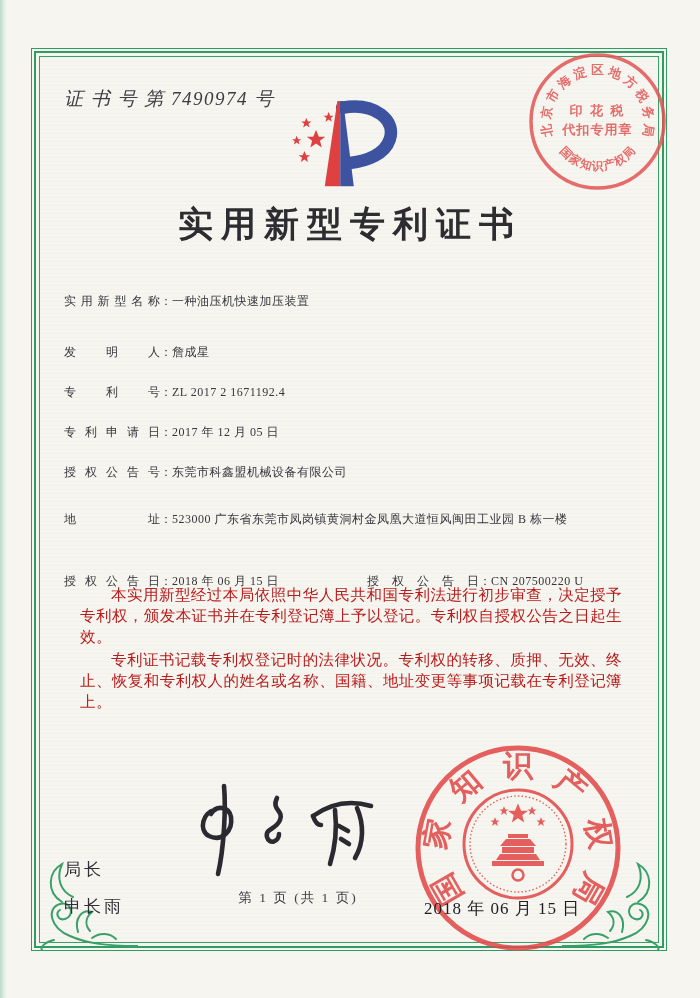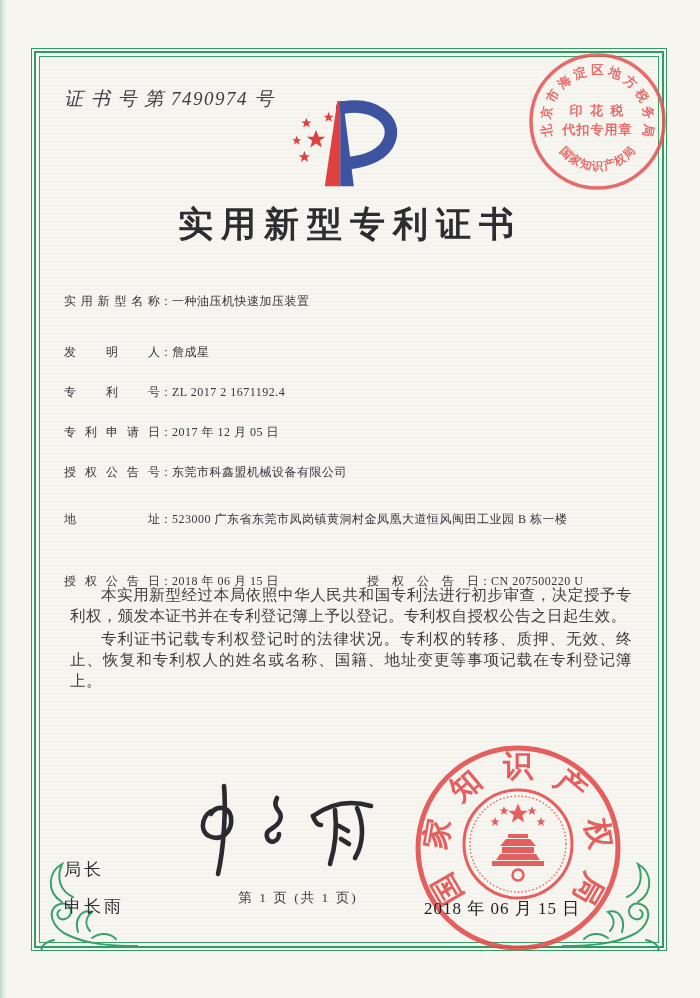--- a/index.html
+++ b/index.html
@@ -42,22 +42,22 @@
   .row{position:absolute;left:64px;width:576px;z-index:2;font-size:12px;color:#36363c;}
   .lbl{display:inline-block;width:96px;text-align:justify;text-align-last:justify;}
   .colon{display:inline-block;}
   .val{letter-spacing:0.5px;}
   .val-block{display:inline-block;width:455px;vertical-align:top;line-height:27px;letter-spacing:0.5px;}
   .grant-right{position:absolute;left:303px;top:0;white-space:nowrap;}
   .grant-right .lbl{width:112px;}
   
   .paras{position:absolute;left:64px;top:584px;width:574px;z-index:2;}
   .paras p{
-    margin:0 6px 2px;font-size:15.5px;line-height:21px;letter-spacing:0.4px;
-    text-align:justify;text-indent:2em;color:#404040;
+    margin:0 16px 2px;font-size:15.5px;line-height:21px;letter-spacing:0.4px;
+    text-align:justify;text-indent:2em;color:#b91c1c;
   }
   
   .commissioner{position:absolute;left:64px;top:810px;z-index:2;font-size:17px;letter-spacing:3px;color:#2f2f35;margin-top:48px;}
   .commissioner div{margin-bottom:14px;}
   .autograph{position:absolute;left:185px;top:776px;width:205px;height:108px;z-index:3;}
   .office-seal{position:absolute;left:408px;top:738px;width:220px;height:220px;z-index:3;opacity:0.88;}
   .seal-date{
     position:absolute;left:424px;top:897px;width:200px;z-index:4;
     font-size:17px;letter-spacing:1px;color:#1d1d22;
   }

